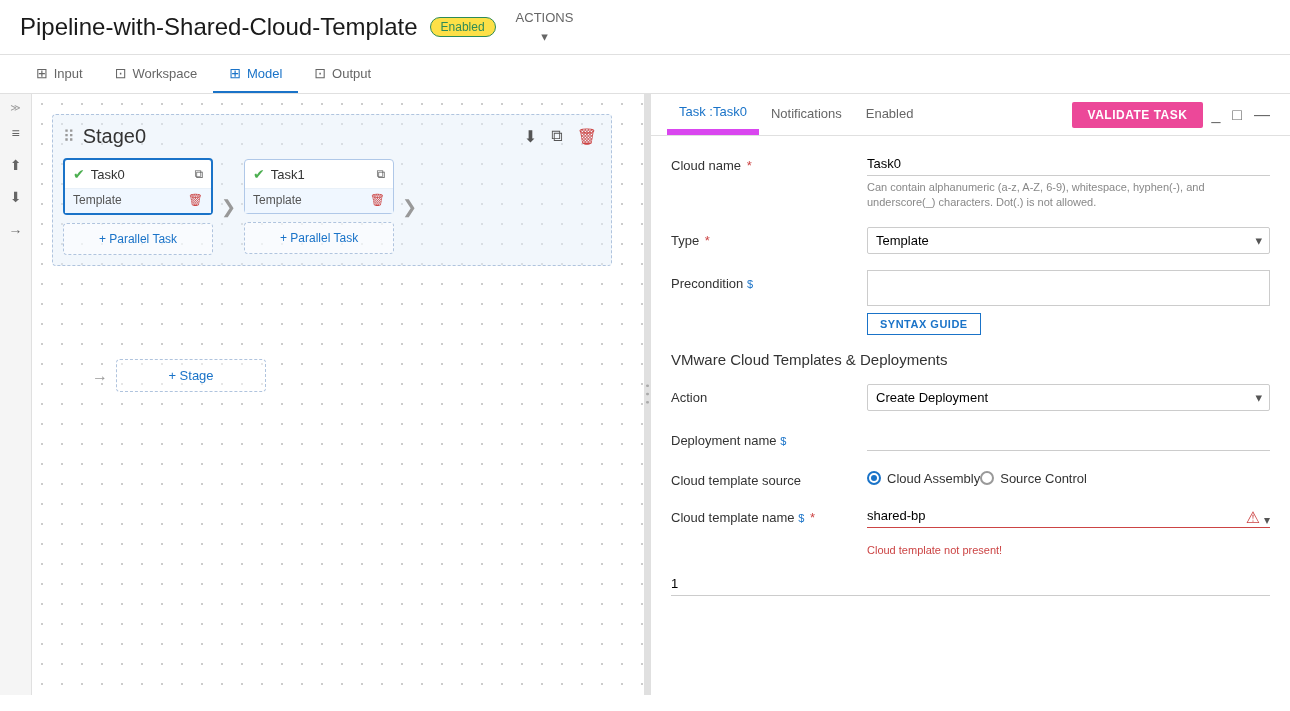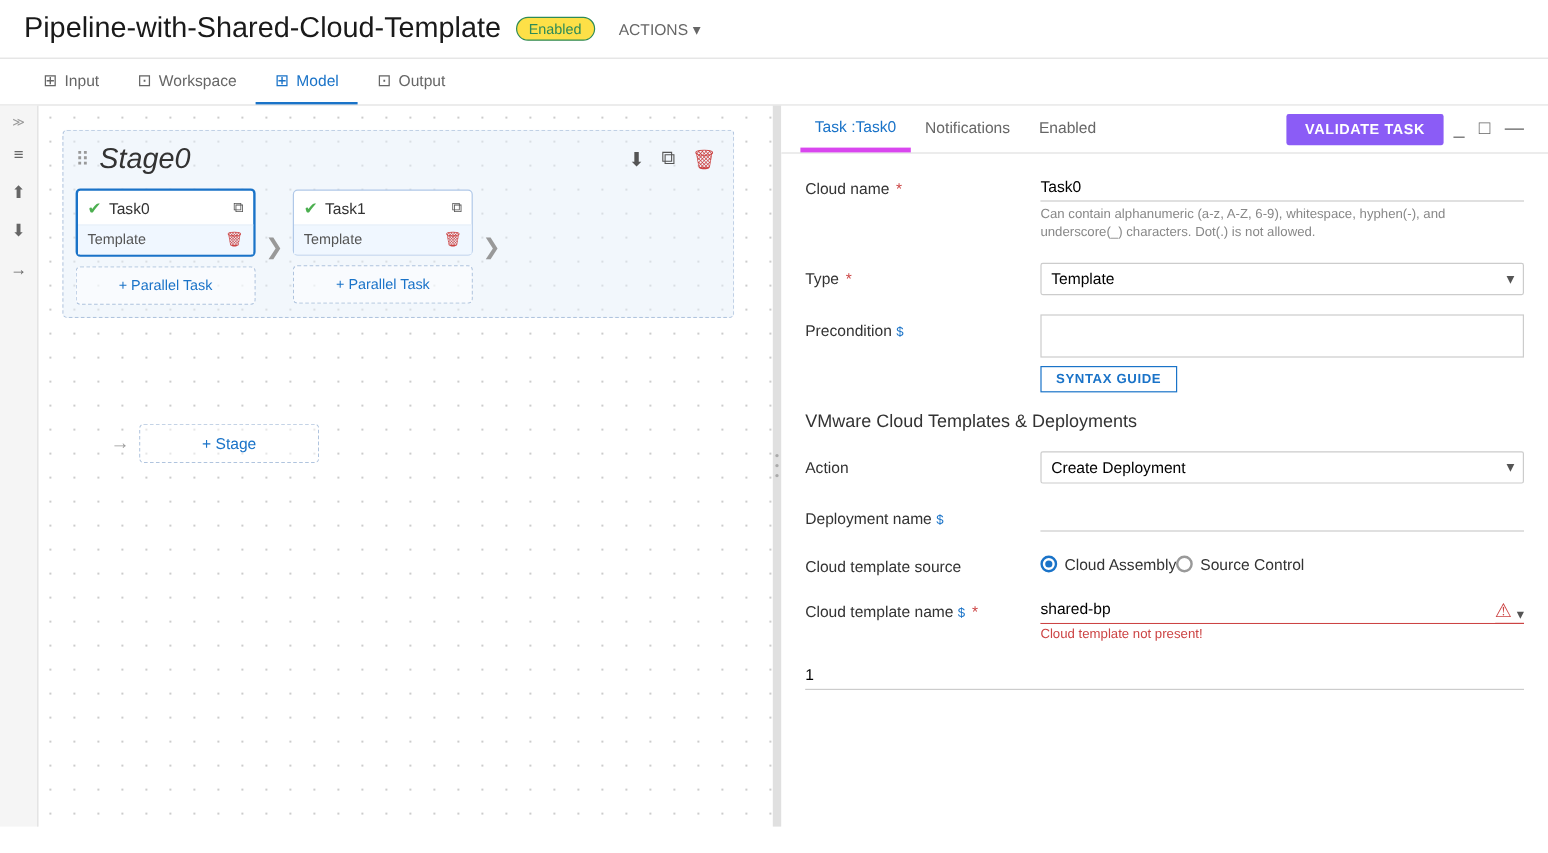--- a/index.html
+++ b/index.html
@@ -2,21 +2,21 @@
 <html><head>
   <meta charset="utf-8">
   <style>
     * { box-sizing: border-box; margin: 0; padding: 0; }
     body { font-family: -apple-system, BlinkMacSystemFont, 'Segoe UI', Arial, sans-serif; font-size: 13px; background: #fff; color: #333; overflow: hidden; }
 
     
     .header { display: flex; align-items: center; padding: 10px 20px; border-bottom: 1px solid #e0e0e0; gap: 12px; }
     .page-title { font-size: 24px; font-weight: 300; color: #1a1a1a; }
     .enabled-badge { background: #fde047; border: 1.5px solid #2e8b57; color: #2e8b57; border-radius: 12px; padding: 2px 10px; font-size: 12px; font-weight: 500; }
-    .actions-btn { color: #666; font-size: 13px; cursor: pointer; display: flex; align-items: center; gap: 4px; margin-left: 8px; }
+    .actions-btn { color: #666; font-size: 13px; cursor: pointer; display: flex; align-items: center; gap: 4px; margin-left: 8px; flex-direction: column; }
 
     
     .nav-tabs { display: flex; align-items: center; border-bottom: 1px solid #e0e0e0; padding: 0 20px; gap: 0; }
     .nav-tab { padding: 10px 16px; color: #666; cursor: pointer; display: flex; align-items: center; gap: 6px; font-size: 13px; border-bottom: 2px solid transparent; text-decoration: none; }
     .nav-tab.active { color: #1a73c8; border-bottom: 2px solid #1a73c8; font-weight: 500; }
     .tab-icon { font-size: 14px; }
 
     
     .main-layout { display: flex; height: calc(711px - 110px); }
 
@@ -25,21 +25,21 @@
     .sidebar-btn { width: 24px; height: 24px; display: flex; align-items: center; justify-content: center; cursor: pointer; color: #666; font-size: 14px; border-radius: 3px; }
     .sidebar-chevron { font-size: 10px; color: #999; cursor: pointer; }
 
     
     .canvas { flex: 1; background-image: radial-gradient(circle, #ccc 1px, transparent 1px); background-size: 20px 20px; position: relative; overflow: hidden; }
 
     
     .stage-container { position: absolute; top: 20px; left: 20px; background: rgba(230,240,250,0.5); border: 1px dashed #b0c4de; border-radius: 4px; padding: 10px; width: 560px; }
     .stage-header { display: flex; align-items: center; gap: 8px; margin-bottom: 10px; }
     .stage-drag { color: #999; font-size: 16px; cursor: grab; }
-    .stage-title { font-size: 24px; color: #333; font-weight: 400; font-style: italic; }
+    .stage-title { font-size: 20px; color: #333; font-weight: 400; }
     .stage-actions { margin-left: auto; display: flex; gap: 6px; }
     .stage-action-btn { color: #555; font-size: 16px; cursor: pointer; padding: 2px 4px; }
     .stage-action-btn.red { color: #cc4444; }
 
     
     .tasks-row { display: flex; align-items: center; gap: 0; }
     .task-card { background: #fff; border: 1px solid #b0c8e8; border-radius: 4px; width: 150px; padding: 0; position: relative; }
     .task-card.selected { border: 2px solid #1a73c8; }
     .task-header { display: flex; align-items: center; padding: 6px 8px; gap: 6px; }
     .task-check { color: #4caf50; font-size: 14px; }
@@ -57,22 +57,22 @@
     .add-stage { position: absolute; top: 265px; left: 60px; display: flex; align-items: center; gap: 8px; }
     .add-stage-arrow { color: #999; font-size: 16px; }
     .add-stage-btn { border: 1px dashed #b0c4de; border-radius: 4px; padding: 8px 16px; color: #1a73c8; font-size: 13px; cursor: pointer; background: rgba(255,255,255,0.5); width: 150px; text-align: center; }
 
     
     .right-panel { width: 640px; border-left: 1px solid #e0e0e0; display: flex; flex-direction: column; overflow-y: auto; }
 
     
     .panel-tabs { display: flex; align-items: center; padding: 0 16px; border-bottom: 1px solid #e0e0e0; background: #fff; }
     .panel-tab { padding: 10px 12px; color: #666; cursor: pointer; font-size: 13px; border-bottom: 2px solid transparent; }
-    .panel-tab.active { color: #1a73c8; border-bottom: 4px solid #d946ef; font-weight: 500; }
-    .validate-btn { margin-left: auto; background: #8b5cf6; color: #fff; border: none; padding: 6px 16px; font-size: 12px; font-weight: 600; cursor: pointer; border-radius: 2px; letter-spacing: 0.5px; }
+    .panel-tab.active { color: #1a73c8; border-bottom: 6px solid #d946ef; font-weight: 500; }
+    .validate-btn { margin-left: auto; background: #ec4899; color: #fff; border: none; padding: 6px 16px; font-size: 12px; font-weight: 600; cursor: pointer; border-radius: 2px; letter-spacing: 0.5px; }
     .minimize-btn, .restore-btn, .close-btn { background: none; border: none; color: #666; font-size: 16px; cursor: pointer; padding: 2px 4px; margin-left: 4px; }
 
     
     .panel-body { padding: 16px 20px; flex: 1; }
     .field-row { display: flex; align-items: flex-start; margin-bottom: 16px; gap: 16px; }
     .field-label { width: 180px; font-size: 13px; color: #333; padding-top: 6px; flex-shrink: 0; }
     .field-label .required { color: #cc4444; margin-left: 2px; }
     .field-label .dollar { color: #1a73c8; font-size: 11px; }
     .field-input-wrap { flex: 1; }
     .field-input { width: 100%; border: none; border-bottom: 1px solid #ccc; padding: 4px 0; font-size: 13px; outline: none; }
@@ -89,21 +89,21 @@
     .radio-option { display: flex; align-items: center; gap: 6px; cursor: pointer; font-size: 13px; }
     .radio-dot { width: 14px; height: 14px; border-radius: 50%; border: 2px solid #1a73c8; display: flex; align-items: center; justify-content: center; }
     .radio-dot.checked::after { content: ''; width: 6px; height: 6px; border-radius: 50%; background: #1a73c8; display: block; }
     .radio-dot.unchecked { border-color: #999; }
 
     
     .input-with-actions { display: flex; align-items: flex-end; border-bottom: 1px solid #cc4444; }
     .input-with-actions input { flex: 1; border: none; outline: none; padding: 4px 0; font-size: 13px; }
     .input-warning-icon { color: #cc4444; font-size: 16px; margin-right: 4px; }
     .input-chevron { color: #555; font-size: 12px; cursor: pointer; }
-    .error-text { color: #cc4444; font-size: 11px; margin-top: 3px; }
+    .error-text { color: #cc4444; font-size: 11px; margin-top: 16px; }
 
     
     .collapse-handle { width: 6px; background: #e0e0e0; cursor: col-resize; display: flex; align-items: center; justify-content: center; }
     .collapse-dots { color: #aaa; font-size: 10px; letter-spacing: 1px; writing-mode: vertical-rl; }
 
     select { appearance: none; -webkit-appearance: none; }
     .select-wrapper { position: relative; }
     .select-wrapper select { width: 100%; border: 1px solid #ccc; border-radius: 2px; padding: 5px 28px 5px 8px; font-size: 13px; background: #fff; cursor: pointer; outline: none; }
     .select-wrapper::after { content: '▾'; position: absolute; right: 8px; top: 50%; transform: translateY(-50%); color: #555; pointer-events: none; }
   </style>

